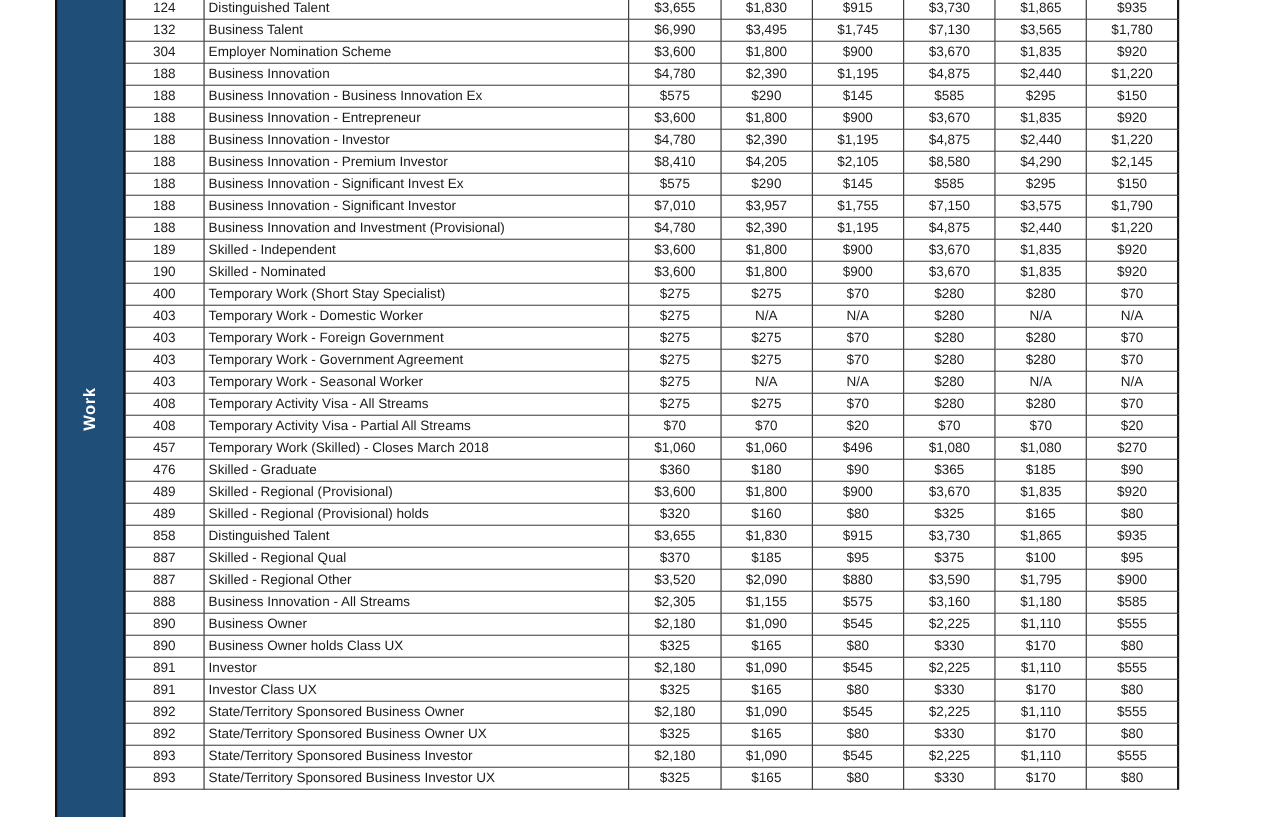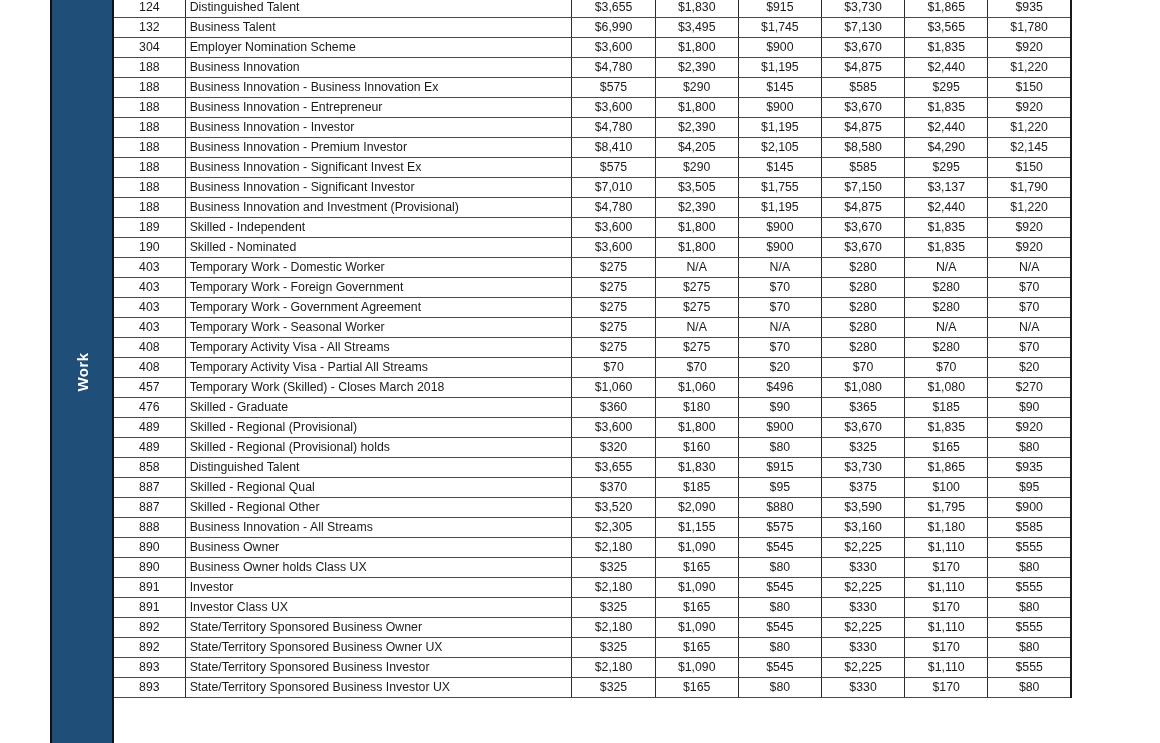--- a/index.html
+++ b/index.html
@@ -211,24 +211,24 @@
             <td class="c-val">$290</td>
             <td class="c-val">$145</td>
             <td class="c-val">$585</td>
             <td class="c-val">$295</td>
             <td class="c-val">$150</td>
           </tr>
           <tr>
             <td class="c-id">188</td>
             <td class="c-name">Business Innovation - Significant Investor</td>
             <td class="c-val">$7,010</td>
-            <td class="c-val">$3,505</td>
+            <td class="c-val">$3,957</td>
             <td class="c-val">$1,755</td>
             <td class="c-val">$7,150</td>
-            <td class="c-val">$3,137</td>
+            <td class="c-val">$3,575</td>
             <td class="c-val">$1,790</td>
           </tr>
           <tr>
             <td class="c-id">188</td>
             <td class="c-name">Business Innovation and Investment (Provisional)</td>
             <td class="c-val">$4,780</td>
             <td class="c-val">$2,390</td>
             <td class="c-val">$1,195</td>
             <td class="c-val">$4,875</td>
             <td class="c-val">$2,440</td>
@@ -246,20 +246,30 @@
           </tr>
           <tr>
             <td class="c-id">190</td>
             <td class="c-name">Skilled - Nominated</td>
             <td class="c-val">$3,600</td>
             <td class="c-val">$1,800</td>
             <td class="c-val">$900</td>
             <td class="c-val">$3,670</td>
             <td class="c-val">$1,835</td>
             <td class="c-val">$920</td>
+          </tr>
+          <tr>
+            <td class="c-id">400</td>
+            <td class="c-name">Temporary Work (Short Stay Specialist)</td>
+            <td class="c-val">$275</td>
+            <td class="c-val">$275</td>
+            <td class="c-val">$70</td>
+            <td class="c-val">$280</td>
+            <td class="c-val">$280</td>
+            <td class="c-val">$70</td>
           </tr>
           <tr>
             <td class="c-id">403</td>
             <td class="c-name">Temporary Work - Domestic Worker</td>
             <td class="c-val">$275</td>
             <td class="c-val">N/A</td>
             <td class="c-val">N/A</td>
             <td class="c-val">$280</td>
             <td class="c-val">N/A</td>
             <td class="c-val">N/A</td>

